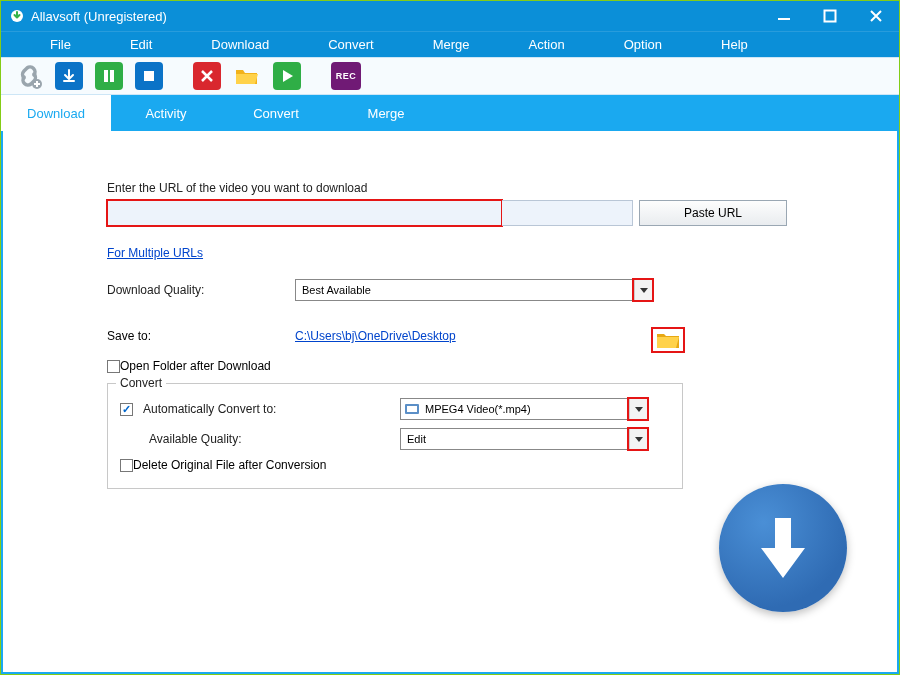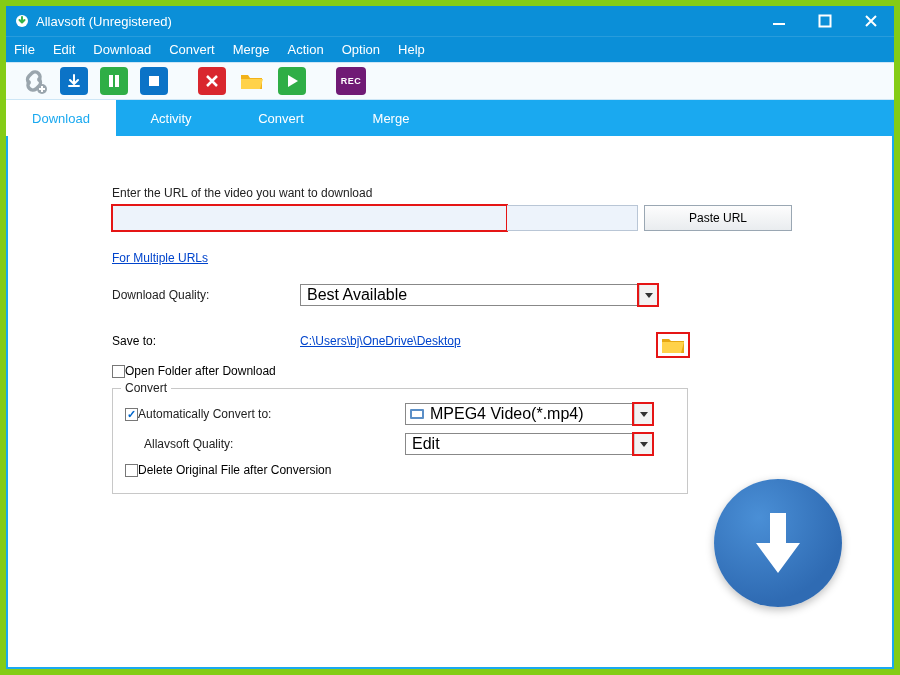--- a/index.html
+++ b/index.html
@@ -1,27 +1,27 @@
 <!DOCTYPE html>
 <html><head>
 <meta charset="utf-8">
 <style>
 * { box-sizing: border-box; margin: 0; padding: 0; font-family: "Segoe UI", Tahoma, sans-serif; }
 body { background: #fff; width: 900px; height: 675px; overflow: hidden; }
 
-.window { border: 6px solid #84cc16; width: 900px; height: 675px; background: #fff; display: flex; flex-direction: column; }
+.window { border: 1px solid #84cc16; width: 900px; height: 675px; background: #fff; display: flex; flex-direction: column; }
 
 .titlebar { background: #0b8fd8; color: #fff; height: 30px; display: flex; align-items: center; padding: 0 8px; }
 .titlebar .app-icon { width: 16px; height: 16px; margin-right: 6px; display: inline-flex; align-items: center; justify-content: center; }
 .titlebar .title { font-size: 13px; flex: 1; }
 .win-controls { display: flex; gap: 24px; margin-right: 4px; }
 .win-btn { width: 22px; height: 22px; display: flex; align-items: center; justify-content: center; cursor: pointer; color: #fff; }
 
 .menubar { background: #0b8fd8; color: #fff; height: 26px; display: flex; align-items: center; padding: 0 8px; gap: 18px; border-top: 1px solid rgba(255,255,255,0.12); }
-.menubar span { font-size: 13px; cursor: pointer; }
+.menubar span { font-size: 13px; cursor: pointer; margin-left: 41px; }
 
 .toolbar { background: #f6fbfe; border-top: 1px solid #cde6f6; border-bottom: 1px solid #cde6f6; height: 38px; display: flex; align-items: center; padding: 0 14px; gap: 12px; }
 .tool-btn { width: 28px; height: 28px; border-radius: 4px; display: flex; align-items: center; justify-content: center; cursor: pointer; color:#fff; }
 .tool-btn svg { display:block; }
 
 .tabstrip { background: #1aa9f0; display: flex; height: 36px; }
 .tab { width: 110px; display: flex; align-items: center; justify-content: center; font-size: 13px; color: #fff; cursor: pointer; }
 .tab.active { background: #fff; color: #1aa9f0; font-weight: 500; }
 
 .content { flex: 1; background: #fff; border: 2px solid #1aa9f0; border-top: none; margin: 0; padding: 50px 24px 36px 24px; position: relative; }
@@ -32,37 +32,37 @@
 .url-row { display: flex; align-items: center; gap: 6px; margin-bottom: 4px; }
 .url-input { width: 526px; height: 26px; background: #edf3fb; border: 1px solid #b9c6d6; }
 .url-input.redbox { outline: 2px solid #e51515; outline-offset: -1px; width:395px; border-right: none;}
 .url-input-right { width:131px; height:26px; background:#edf3fb; border:1px solid #b9c6d6; border-left:none;}
 .paste-btn { height: 26px; width: 148px; border: 1px solid #9aa7b3; background: linear-gradient(#fdfdfd,#e9ecef); font-size: 12px; cursor: pointer; }
 
 .link { color: #0044cc; text-decoration: underline; font-size: 12px; cursor: pointer; display:inline-block; margin-top:16px; }
 
 .form-row { display: flex; align-items: center; margin-top: 18px; font-size: 12px; }
 .form-row .lbl { width: 188px; color: #222; }
-.combo { flex: none; width: 358px; height: 22px; border: 1px solid #888; background: #fff; display: flex; align-items: center; font-size: 16px; position: relative; }
+.combo { flex: none; width: 358px; height: 22px; border: 1px solid #888; background: #fff; display: flex; align-items: center; font-size: 11px; position: relative; }
 .combo .combo-text { padding-left: 6px; flex:1; }
 .combo .arrow { width: 18px; height: 20px; background: #f3f3f3; border-left:1px solid #ccc; display:flex; align-items:center; justify-content:center; }
 .redframe { outline: 2px solid #e51515; outline-offset: 0px; }
 
 .saveto-row { display:flex; margin-top:28px; font-size:12px; }
 .saveto-row .lbl { width:188px; }
 .folder-btn { margin-left: auto; width:30px; height:22px; display:flex; align-items:center; justify-content:center; cursor:pointer; }
 
 .chk-row { display:flex; align-items:center; margin-top:8px; font-size:12px; }
 .chk { width:13px; height:13px; border:1px solid #777; background:#fff; display:inline-flex; align-items:center; justify-content:center; cursor:pointer; font-size:10px; color:#333;}
 .chk.checked::after { content:"✓"; color:#0066cc; font-weight:bold; font-size:11px; }
 
 .fieldset { border:1px solid #c8c8c8; margin-top:10px; padding: 14px 12px 16px 12px; position:relative; width: 576px; }
 .fieldset .legend { position:absolute; top:-8px; left:8px; background:#fff; padding:0 4px; font-size:12px; color:#222;}
 .fieldset .form-row { margin-top: 0; margin-bottom: 8px;}
-.fieldset .form-row .lbl { width: 280px; display:flex; align-items:center; gap:0;}
+.fieldset .form-row .lbl { width: 280px; display:flex; align-items:center; gap:10px;}
 .fieldset .combo { width: 248px; }
 
 .small-icon { width:14px; height:14px; display:inline-block; }
 
 .big-download { position:absolute; right:50px; bottom:60px; width:128px; height:128px; border-radius:50%; background: radial-gradient(circle at 35% 30%, #4a8fd6, #2f6bb3 70%); display:flex; align-items:center; justify-content:center; cursor:pointer; box-shadow: 0 3px 8px rgba(0,0,0,0.25);}
 .big-download svg { width:60px; height:72px; }
 
 .arrow-down::after { content:""; width:0; height:0; border-left:4px solid transparent; border-right:4px solid transparent; border-top:5px solid #333; }
 </style>
 </head>
@@ -216,21 +216,21 @@
                 </svg>
             </span>
             <span class="combo-text">MPEG4 Video(*.mp4)</span>
             <span class="arrow redframe arrow-down"></span>
           </div>
         </div>
 
         <div class="form-row">
           <span class="lbl" style="padding-left:0">
             <span style="width:19px"></span>
-            <span>Allavsoft Quality:</span>
+            <span>Available Quality:</span>
           </span>
           <div class="combo">
             <span class="combo-text">Edit</span>
             <span class="arrow redframe arrow-down"></span>
           </div>
         </div>
 
         <div class="chk-row" style="margin-top:4px;">
           <span class="chk"></span>
           <span>Delete Original File after Conversion</span>

